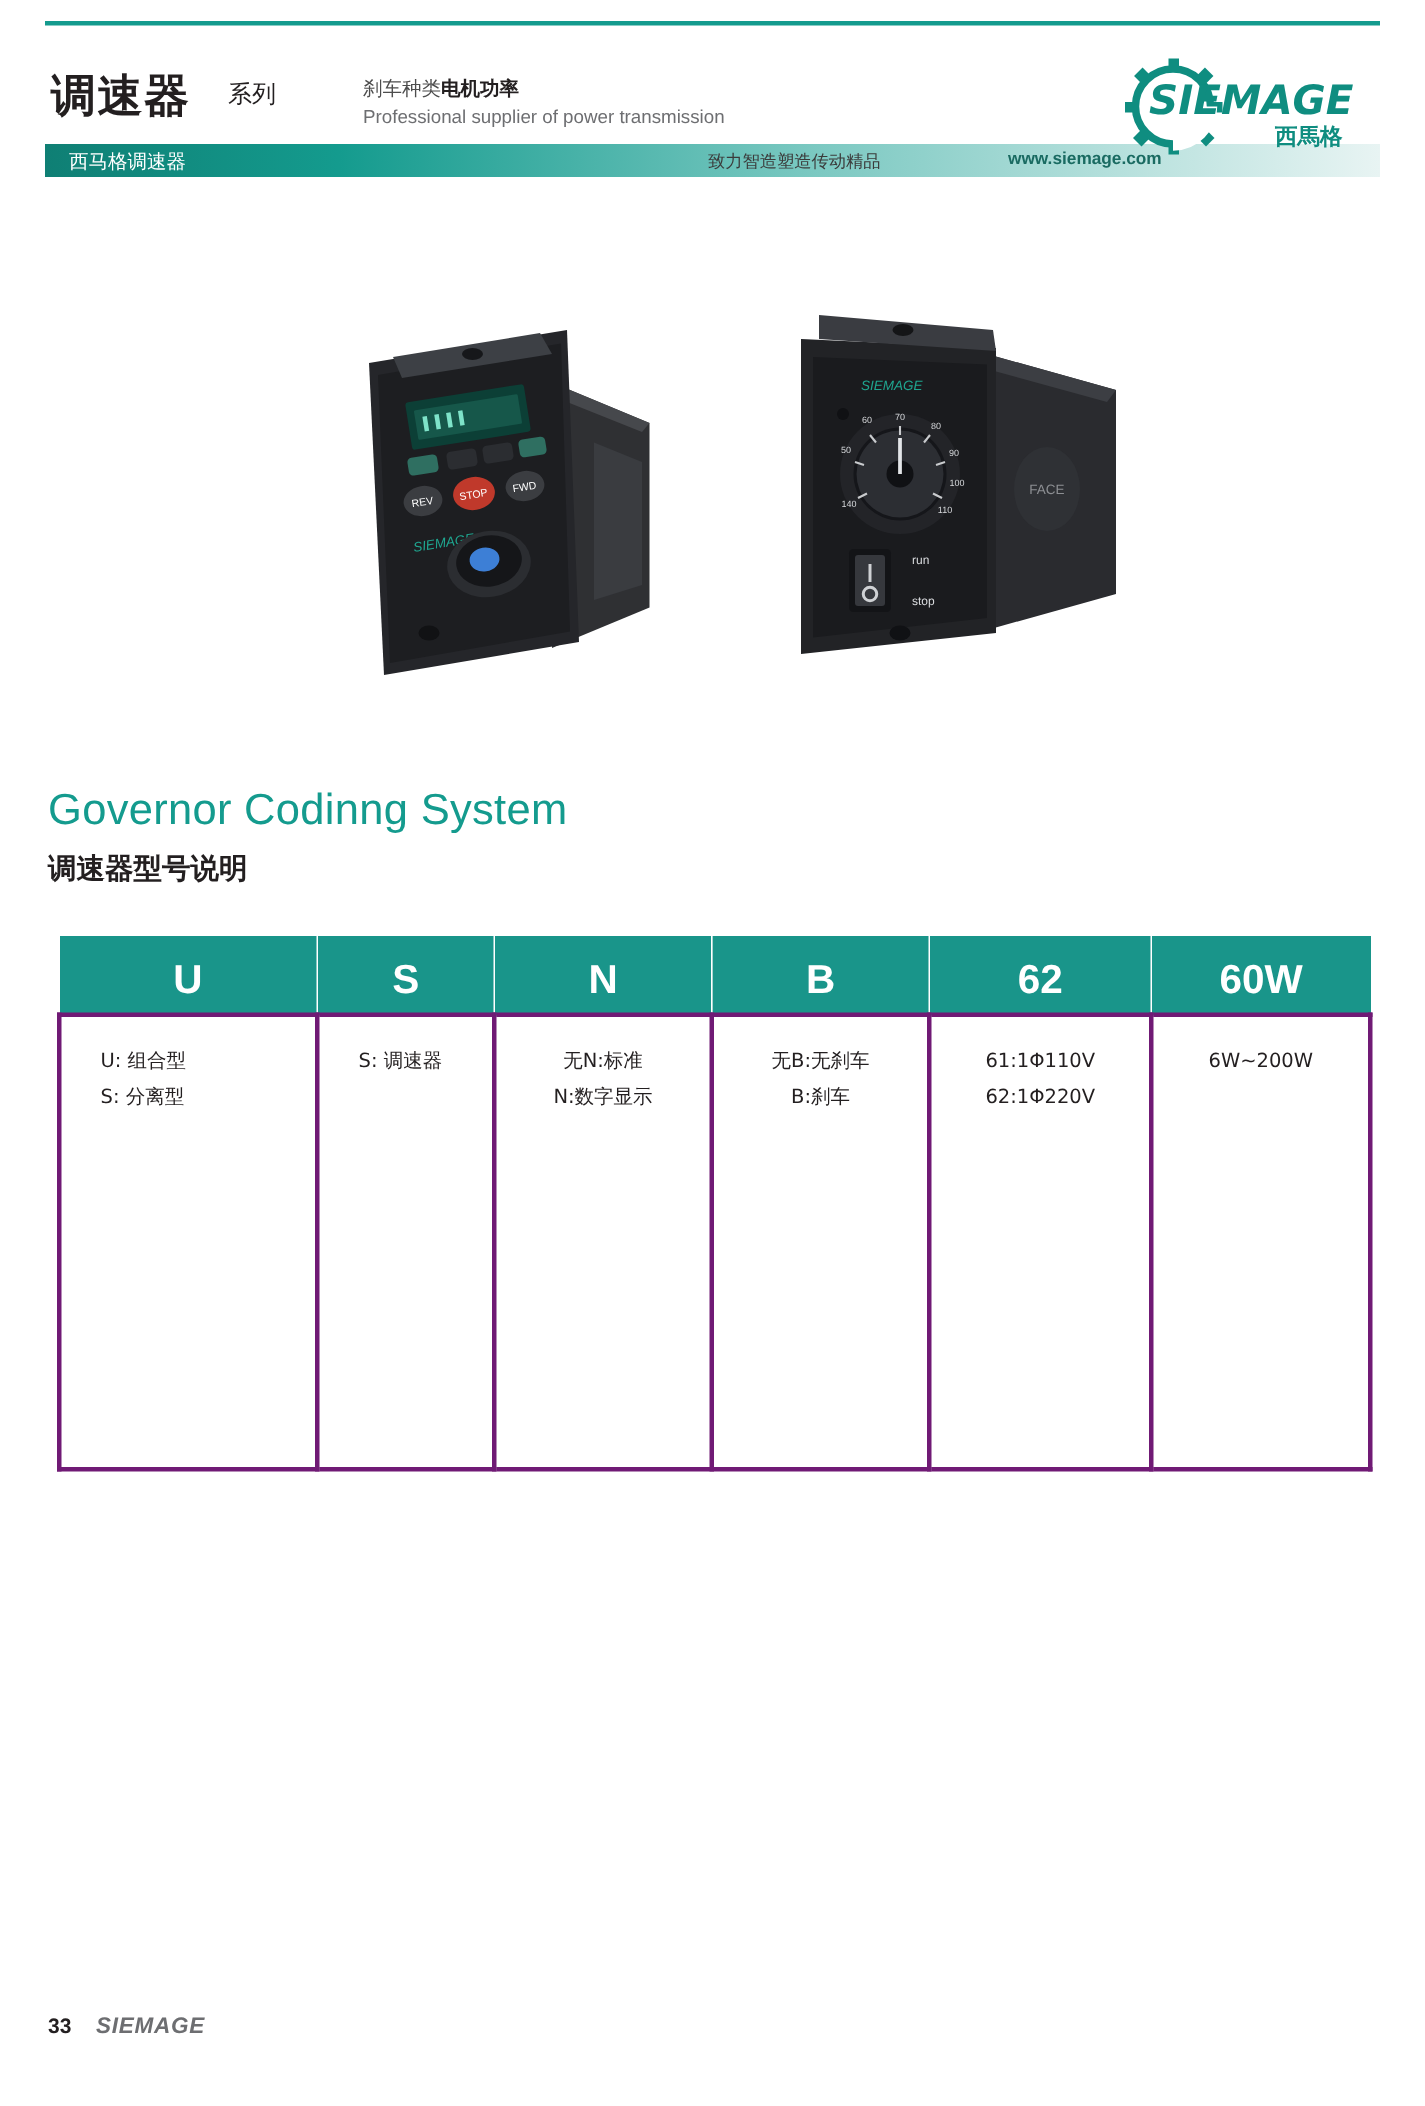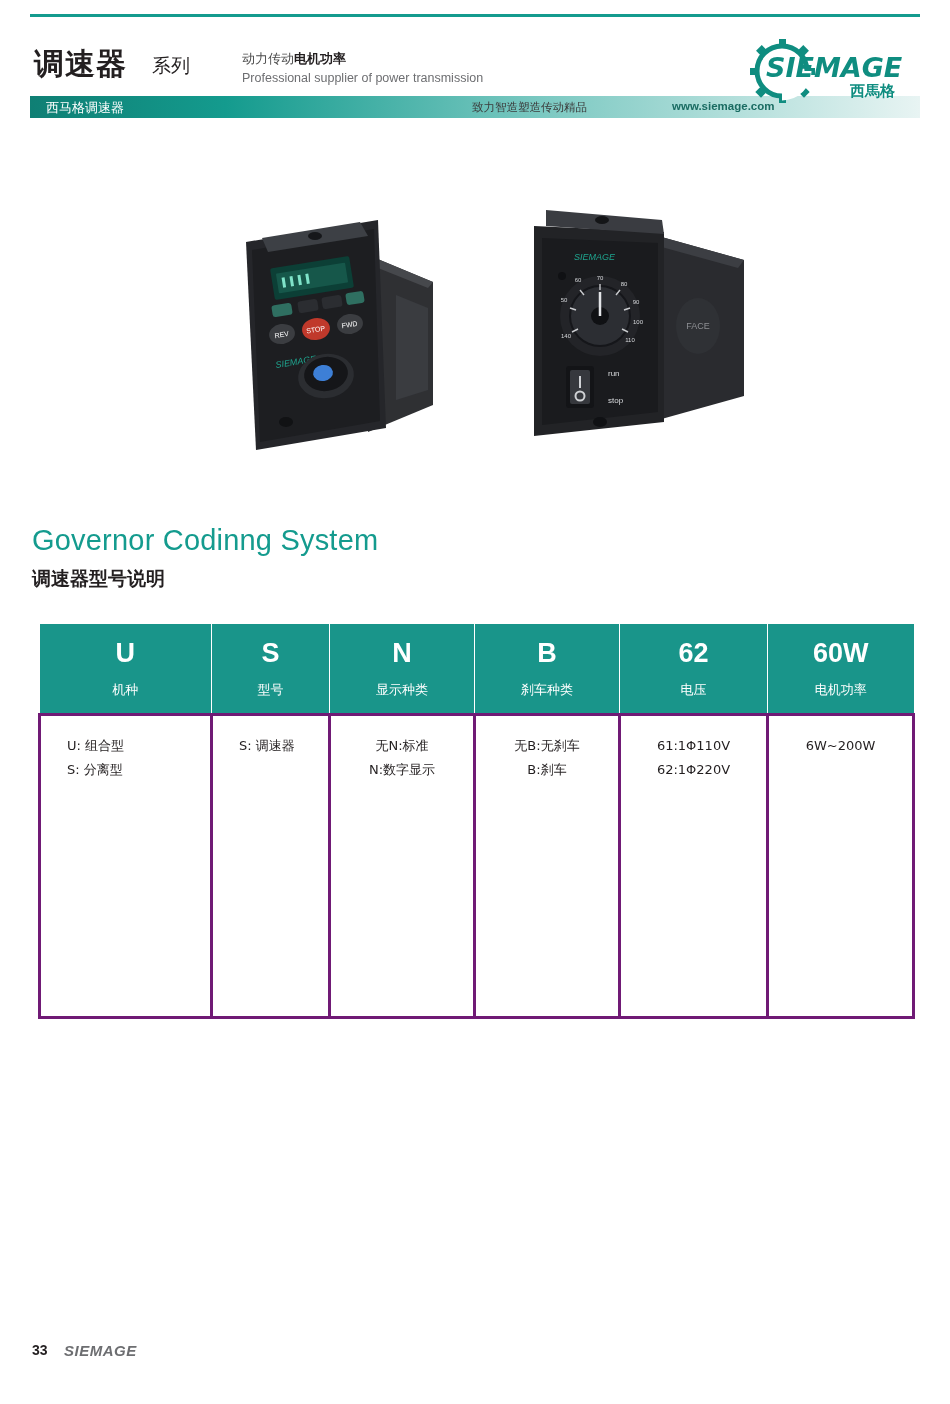--- a/index.html
+++ b/index.html
@@ -36,21 +36,21 @@
     font-family: "DejaVu Sans", sans-serif;
     font-size: 30px;
     font-weight: bold;
     letter-spacing: 1px;
     color: #231f20;
   }
   .header-title-series {
     position: absolute;
     left: 152px; top: 53px;
     font-family: "DejaVu Sans", sans-serif;
-    font-size: 19px;
+    font-size: 16px;
     color: #231f20;
   }
   .header-sub-cn {
     position: absolute;
     left: 242px; top: 50px;
     font-family: "DejaVu Sans", sans-serif;
     font-size: 13px;
     color: #4d4d4d;
   }
   .header-sub-cn b { color: #231f20; }
@@ -233,21 +233,21 @@
 </head>
 <body>
 
 <div class="page-header">
   <div class="header-rule"></div>
 
   <div class="header-title-cn">调速器</div>
   <div class="header-title-series">系列</div>
 
   <div class="header-sub-cn">
-    <span>动力传动</span><b>电机功率</b>
+    <span>刹车种类</span><b>电机功率</b>
   </div>
   <div class="header-sub-en">Professional supplier of power transmission</div>
 
   <div class="header-bar"></div>
   <div class="header-bar-label">西马格调速器</div>
   <div class="header-bar-slogan">致力智造塑造传动精品</div>
   <div class="header-bar-url">www.siemage.com</div>
 
   <div class="logo-wrap">
     <svg class="logo-gear" width="104" height="66" viewBox="0 0 104 66">
@@ -398,40 +398,20 @@
       <th class="sym sym-divider">
         <span class="sym-inner">B</span>
       </th>
       <th class="sym sym-divider">
         <span class="sym-inner">62</span>
       </th>
       <th class="sym sym-divider">
         <span class="sym-inner">60W</span>
       </th>
     </tr>
-    <tr>
-      <th class="lbl">
-        <span class="lbl-inner">机种</span>
-      </th>
-      <th class="lbl sym-divider">
-        <span class="lbl-inner">型号</span>
-      </th>
-      <th class="lbl sym-divider">
-        <span class="lbl-inner">显示种类</span>
-      </th>
-      <th class="lbl sym-divider">
-        <span class="lbl-inner">刹车种类</span>
-      </th>
-      <th class="lbl sym-divider">
-        <span class="lbl-inner">电压</span>
-      </th>
-      <th class="lbl sym-divider">
-        <span class="lbl-inner">电机功率</span>
-      </th>
-    </tr>
   </thead>
   <tbody>
     <tr>
       <td class="body left">
         <div>U: 组合型</div>
         <div>S: 分离型</div>
       </td>
       <td class="body left">
         <div>S: 调速器</div>
       </td>

